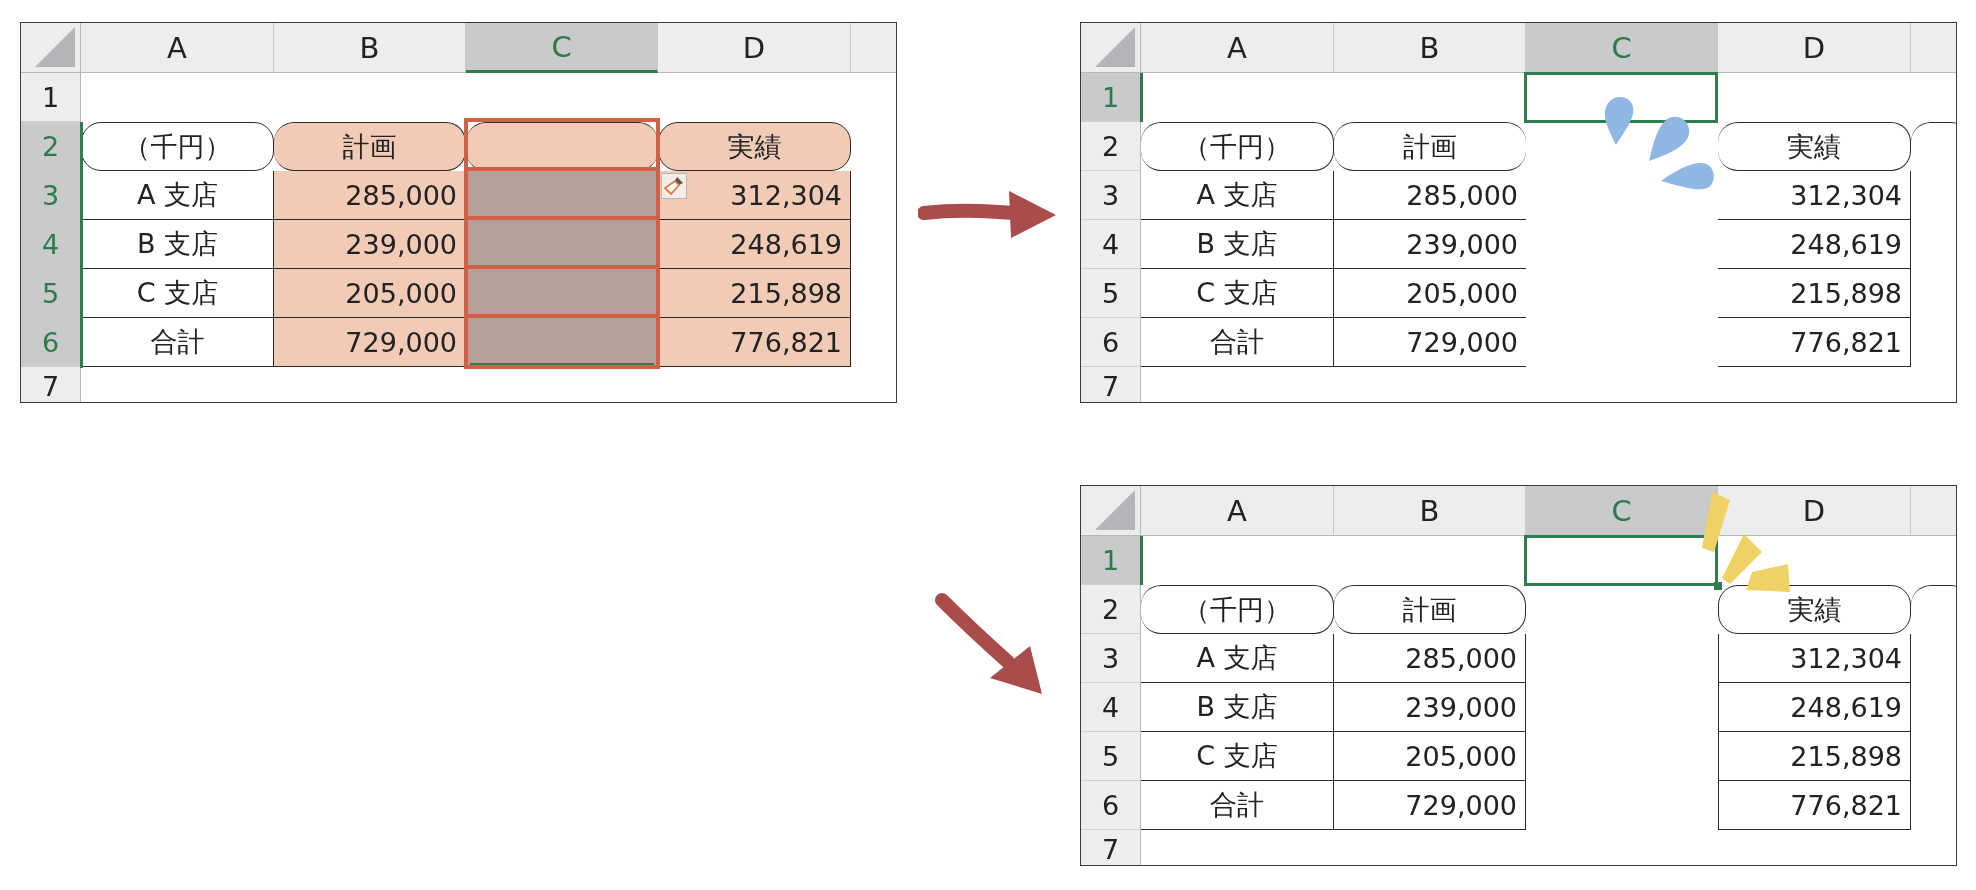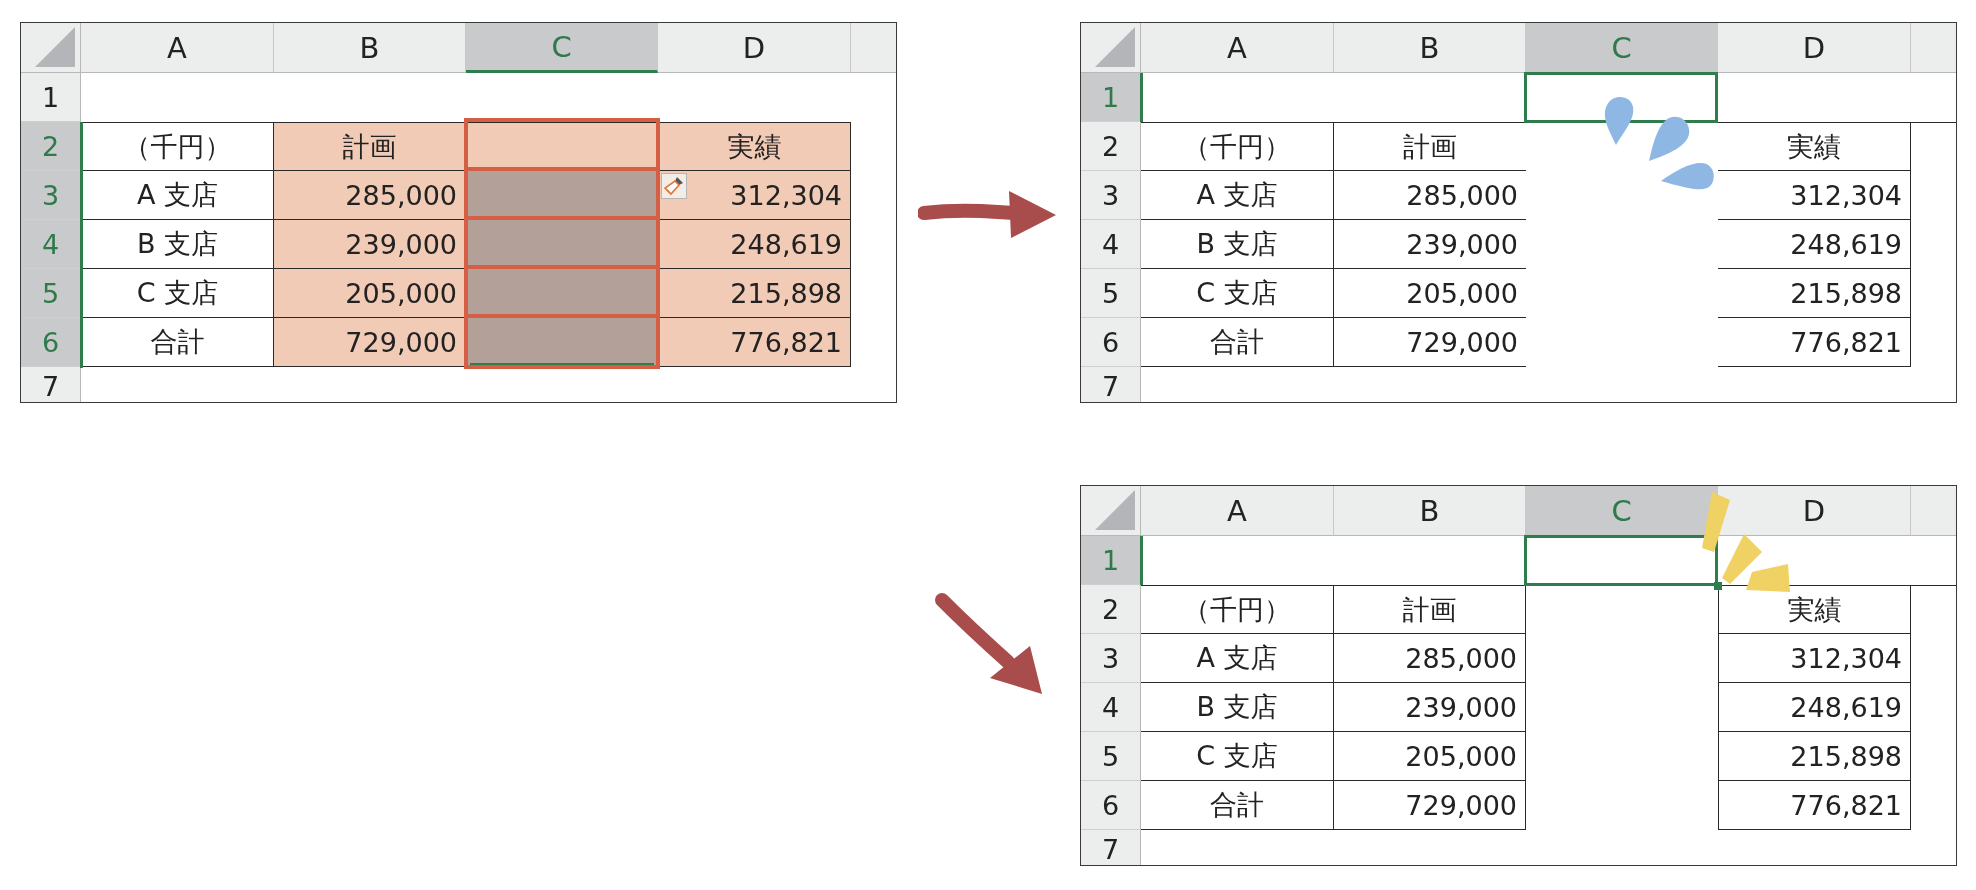--- a/index.html
+++ b/index.html
@@ -18,21 +18,21 @@
   .corner .tri { position:absolute; right:5px; bottom:5px; width:0; height:0;
                  border-left:40px solid transparent; border-bottom:40px solid #b3b5b8; }
   .rowhdr { background:#eceded; border-right:1.5px solid #b8b8b8; border-bottom:1.5px solid #cfcfcf; font-size:27px; color:#222; }
   .rowhdr.sel { background:#c9cacc; color:#2f7a4a; }
   .cell { background:#fff; }
   .num { justify-content:flex-end; padding-right:8px;text-align:center; }
   .peach { background:#f1cbb6; }
   .mauve { background:#b3a099; }
   .bL { border-left:1.5px solid #2a2a2a; }
   .bR { border-right:1.5px solid #2a2a2a; }
-  .bT { border-top:1.5px solid #2a2a2a; }
+  .bT { border-top:1.5px solid #2a2a2a;border-radius:20px; }
   .bB { border-bottom:1.5px solid #2a2a2a; }
   .redbox { position:absolute; border:4px solid #d45f44; box-sizing:border-box; pointer-events:none; }
   .greenbox { position:absolute; border:3px solid #2f7d4c; box-sizing:border-box; pointer-events:none; }
   .greenline { position:absolute; background:#2f7d4c; }
   .handle { position:absolute; width:8px; height:8px; background:#2f7d4c; }
   .brush { position:absolute; width:26px; height:26px; border:1px solid #b5b5b5; background:#f6ece6; box-sizing:border-box; }
   .arrow { position:absolute; }
   .deco { position:absolute; }
 </style>
 </head>

